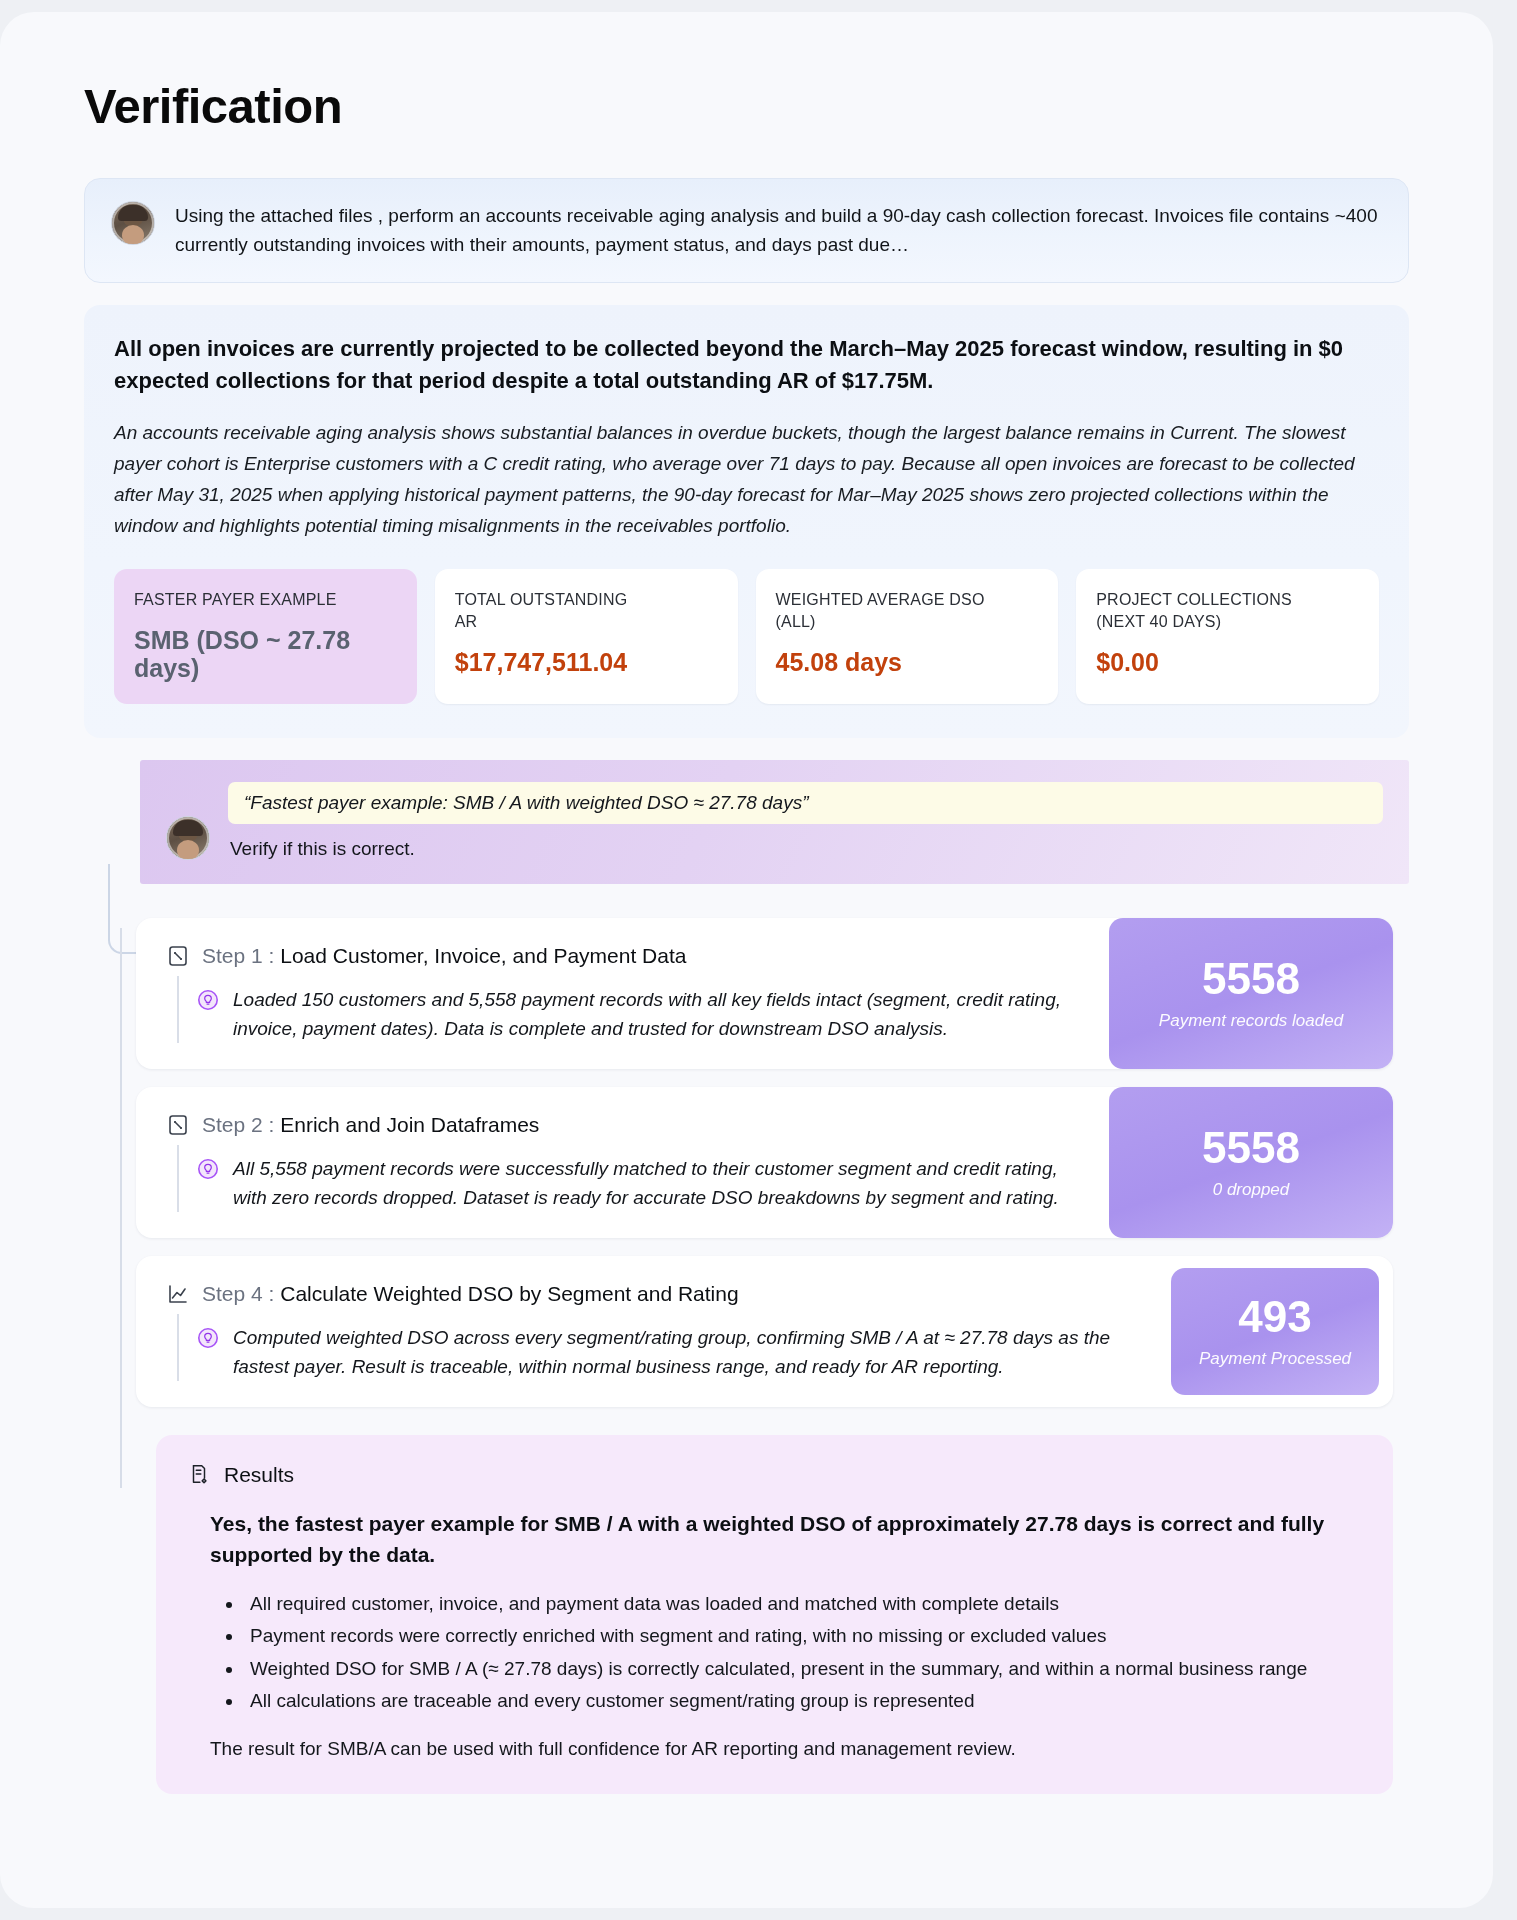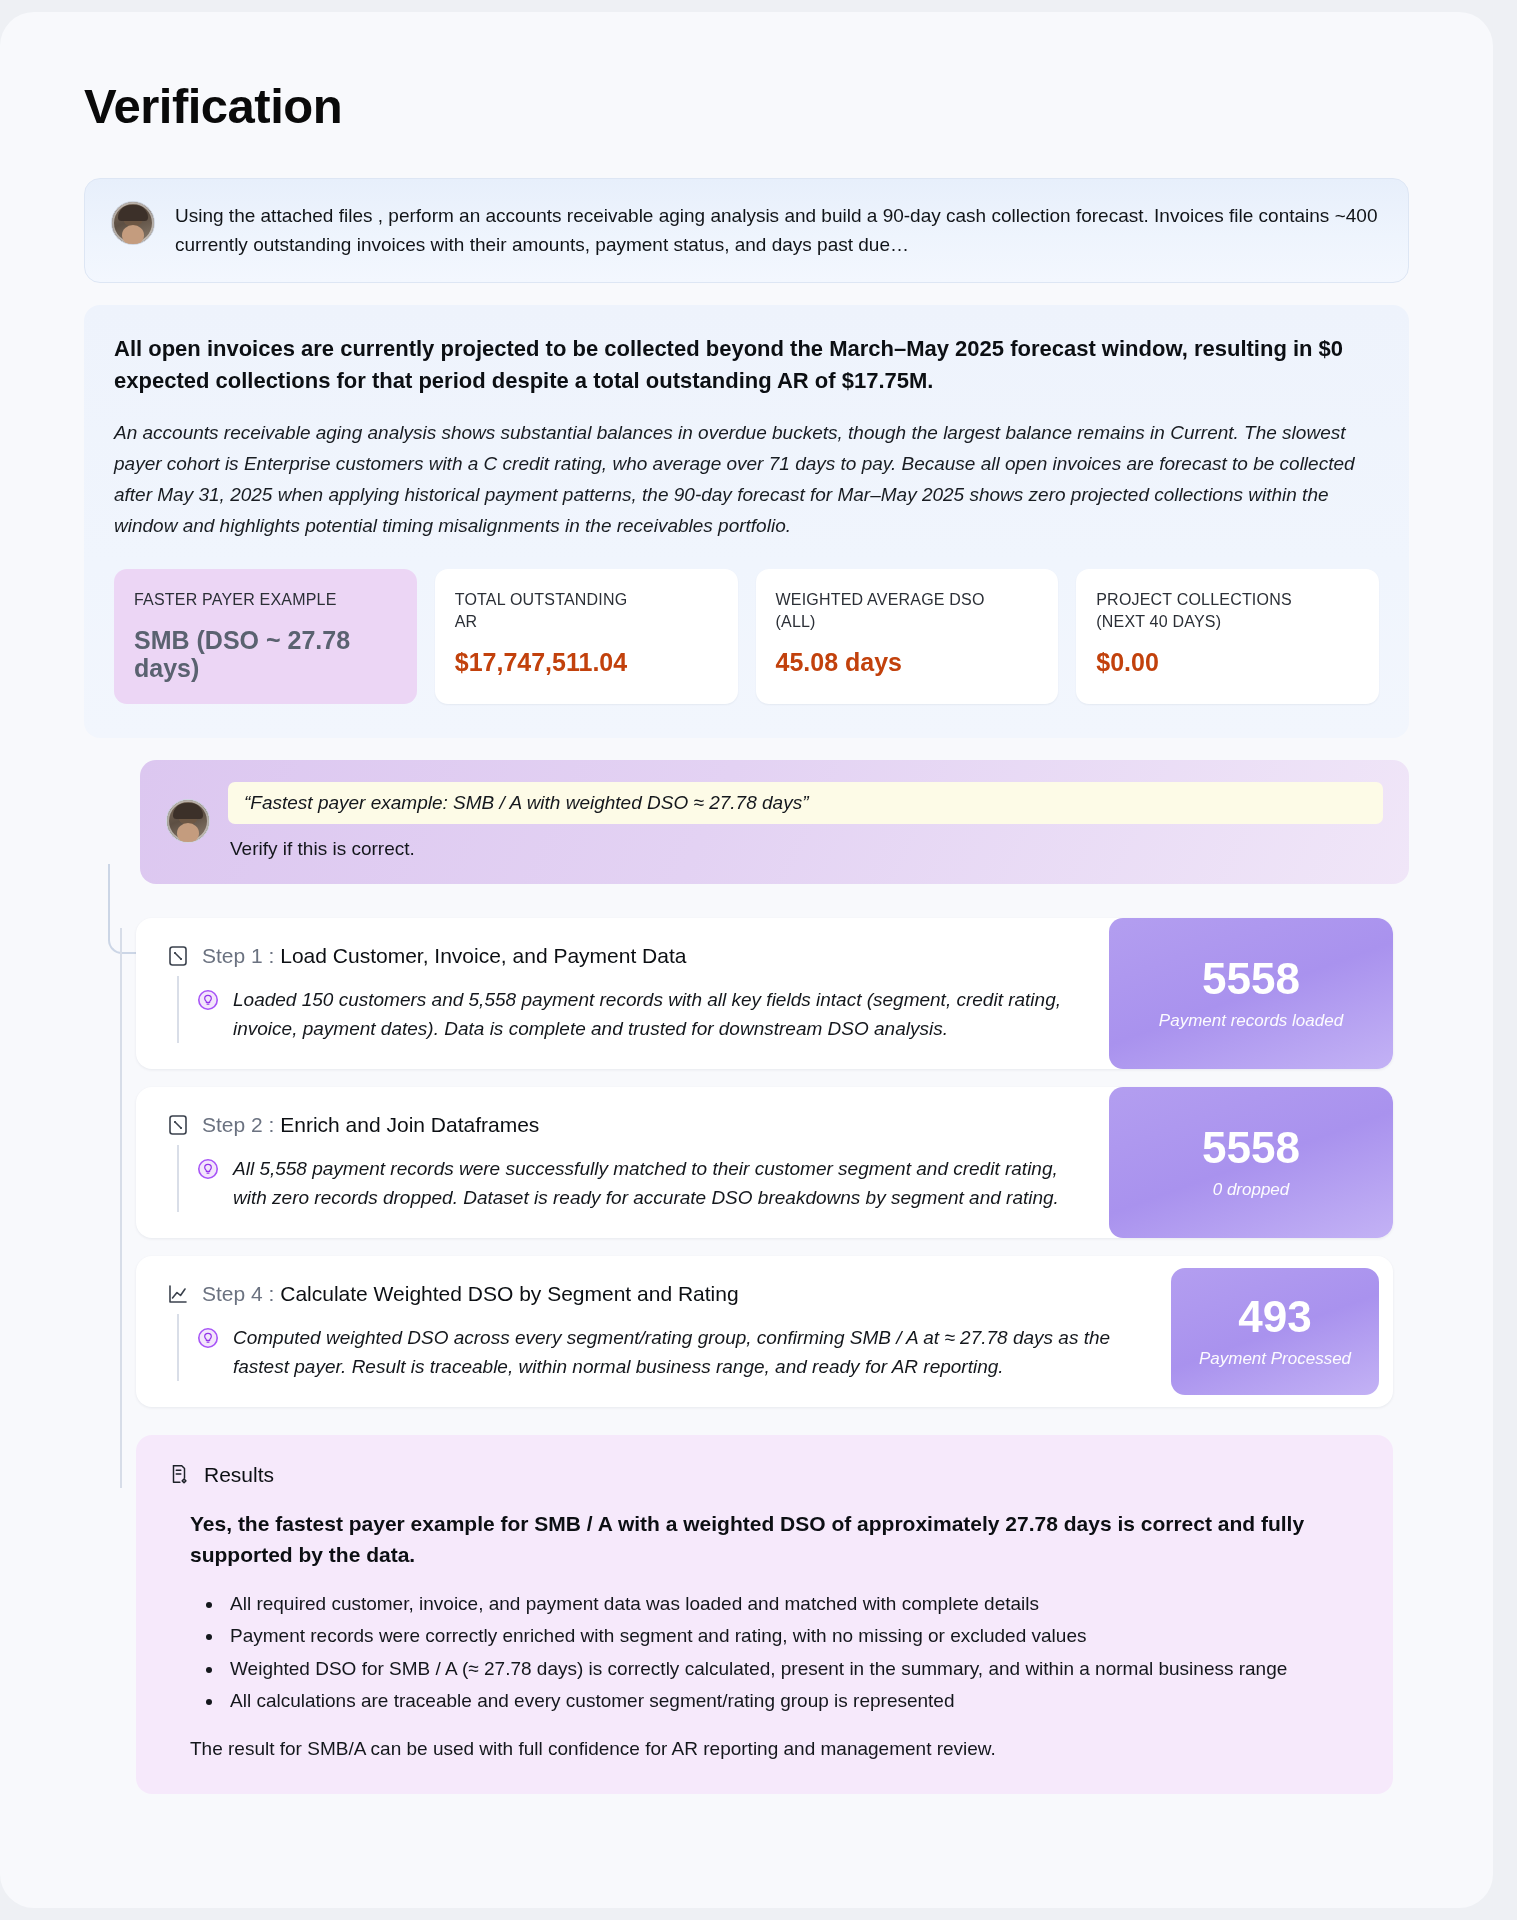--- a/index.html
+++ b/index.html
@@ -105,23 +105,23 @@
     width:44px; height:90px;
     border-left:2px solid #ccd6e6;
     border-bottom:2px solid #ccd6e6;
     border-bottom-left-radius:14px;
   }
 
   
   .verify-wrap { position:relative; padding-left:56px; margin-top:22px; }
   .verify {
     background:linear-gradient(115deg,#dcc7f0 0%, #e3d2f3 45%, #f0e6f8 100%);
-    border-radius:16px;
+    border-radius:3px;
     padding:22px 26px 24px 26px;
-    display:flex; gap:18px; align-items:center;
+    display:flex; gap:18px; align-items:flex-end;
   }
   .quote-bar {
     background:#fdfbe7; border-radius:7px;
     padding:10px 16px; font-size:19px; font-style:italic; color:#14171c;
     width:100%;
   }
   .verify-col { flex:1 1 auto; min-width:0; }
   .verify-sub { font-size:19px; color:#14171c; margin-top:14px; padding-left:2px; }
 
   
@@ -160,21 +160,21 @@
   .badge.inset { margin:12px 14px; width:208px; }
   .badge-num { font-size:44px; font-weight:bold; line-height:1; }
   .badge-cap { font-size:17px; font-style:italic; opacity:.97; }
 
   .step-rail {
     position:absolute; left:36px; top:0; width:2px; background:#d7dde8;
   }
 
   
   .results {
-    margin: 28px 16px 0 52px;
+    margin: 28px 16px 0 72px;
     background:#f6e9fb;
     border-radius:16px;
     padding:28px 50px 34px 32px;
   }
   .results-head { display:flex; align-items:center; gap:12px; margin-bottom:22px; }
   .results-title { font-size:21px; color:#0c0f13; }
   .results-lead {
     font-size:21px; font-weight:bold; line-height:1.45; color:#0c0f13;
     margin:0 0 20px 22px;
   }

